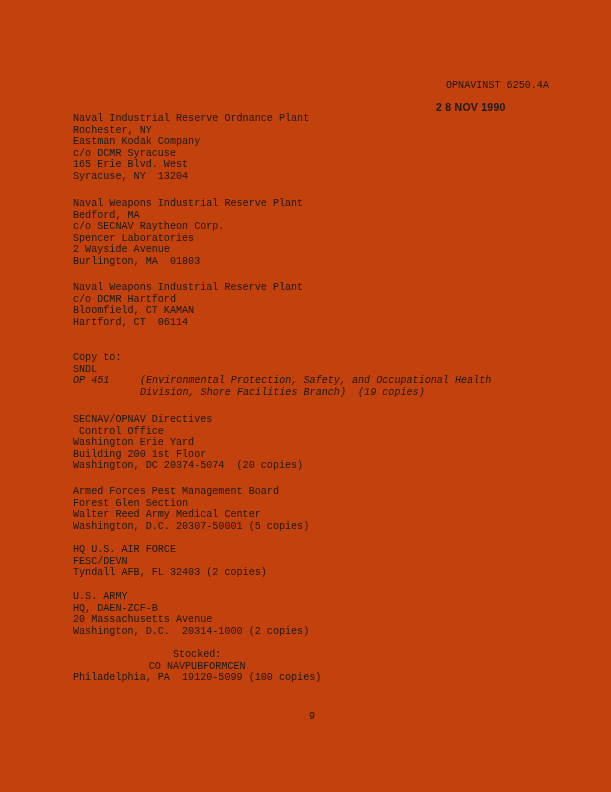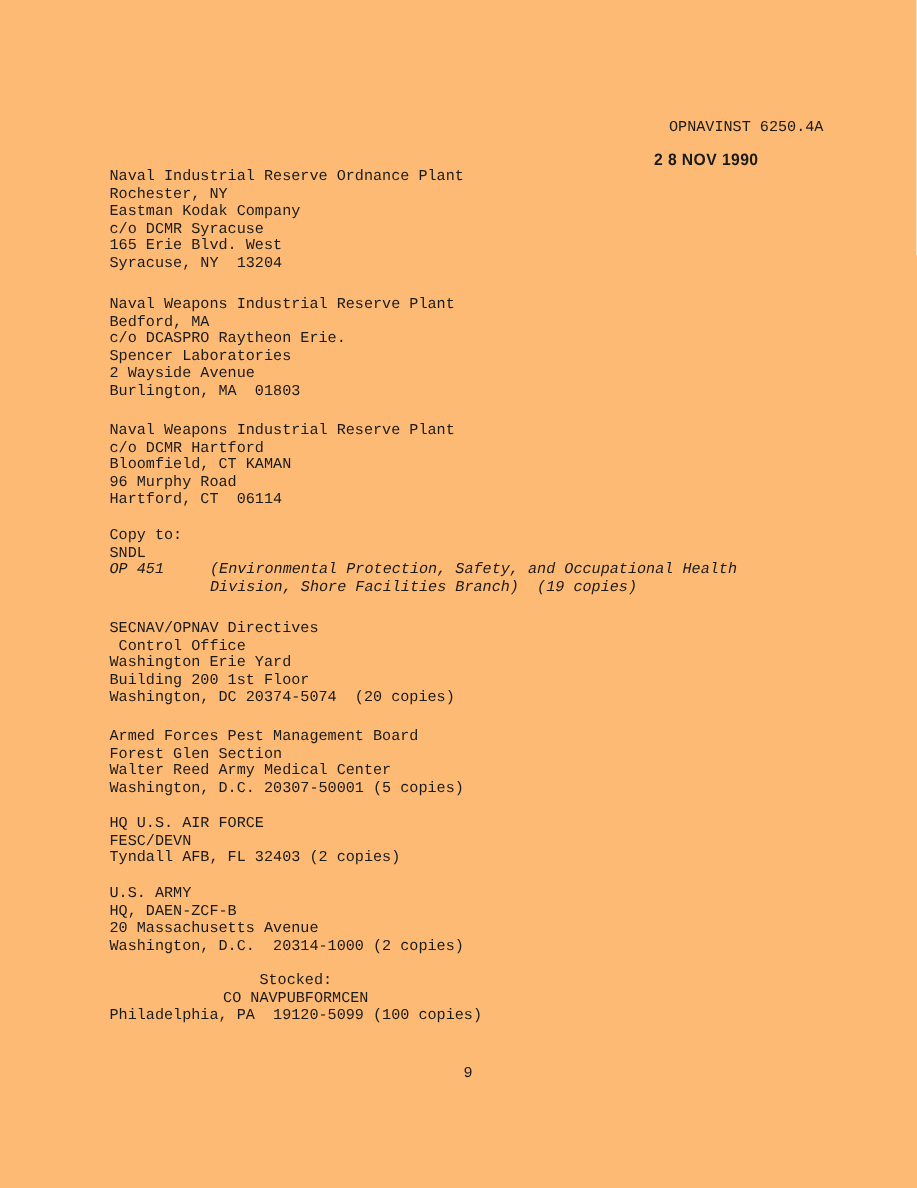--- a/index.html
+++ b/index.html
@@ -1,19 +1,19 @@
 <!DOCTYPE html>
 <html><head>
 <meta charset="utf-8">
 <style>
   html, body { margin: 0; padding: 0; background: #ffffff; }
   body { width: 611px; height: 792px; position: relative; overflow: hidden; }
   .page {
     position: absolute; left: 0; top: 0; width: 611px; height: 792px;
-    background: #fdba74; color: #1a1a1a;
+    background: #c2410c; color: #1a1a1a;
     font-family: "Liberation Mono", "DejaVu Sans Mono", monospace;
     font-size: 10.1px;
   }
   .line { display: block; height: 11.6px; line-height: 11.6px; white-space: pre; }
   .header-ref { position: absolute; left: 446px; top: 80px; }
   .header-date {
     position: absolute; left: 436px; top: 101px;
     font-family: "Liberation Sans", "DejaVu Sans", sans-serif;
     font-size: 11px; font-weight: bold; letter-spacing: 0.3px; white-space: pre;
     transform: scaleX(0.95); transform-origin: left center;
@@ -37,31 +37,30 @@
     <span class="line">Rochester, NY</span>
     <span class="line">Eastman Kodak Company</span>
     <span class="line">c/o DCMR Syracuse</span>
     <span class="line">165 Erie Blvd. West</span>
     <span class="line">Syracuse, NY  13204</span>
   </div>
 
   <div class="block" style="top:198px;">
     <span class="line">Naval Weapons Industrial Reserve Plant</span>
     <span class="line">Bedford, MA</span>
-    <span class="line">c/o DCASPRO Raytheon Erie.</span>
+    <span class="line">c/o SECNAV Raytheon Corp.</span>
     <span class="line">Spencer Laboratories</span>
     <span class="line">2 Wayside Avenue</span>
     <span class="line">Burlington, MA  01803</span>
   </div>
 
   <div class="block" style="top:282px;">
     <span class="line">Naval Weapons Industrial Reserve Plant</span>
     <span class="line">c/o DCMR Hartford</span>
     <span class="line">Bloomfield, CT KAMAN</span>
-    <span class="line">96 Murphy Road</span>
     <span class="line">Hartford, CT  06114</span>
   </div>
 
   <div class="block" style="top:352px;">
     <span class="line">Copy to:</span>
     <span class="line">SNDL</span>
   </div>
   <div class="op-row" style="top:375.2px; width:500px; height:24px;">
     <span class="op-code line">OP 451</span>
     <div class="op-desc">

